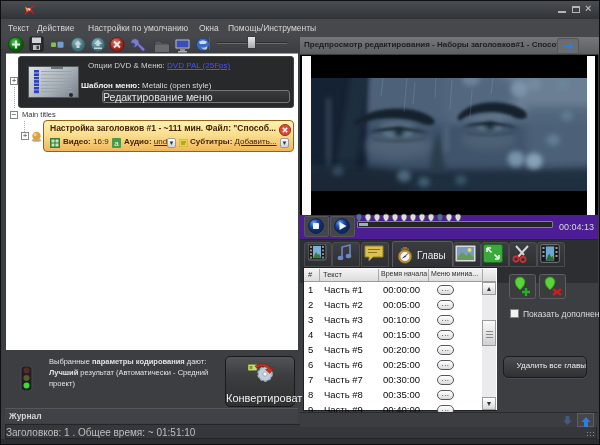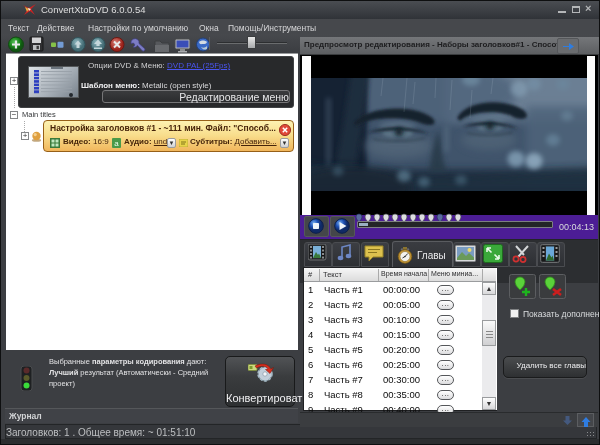--- a/index.html
+++ b/index.html
@@ -7,21 +7,20 @@
 .dots{background-image:radial-gradient(#9a9a9a 35%,transparent 40%);background-size:2px 2px}
 </style></head><body>
 <div id="win">
 
 <div class="a" style="left:0;top:0;width:600px;height:18px;background:linear-gradient(#4a4d52,#303338)">
  <svg class="a" style="left:21px;top:2px" width="15" height="14" viewBox="0 0 15 14">
         <path d="M1 2 L6 6 L2 12 L8 8 L13 12 L9 6 L14 1 L7 5 Z" fill="#cc2222"></path>
         <path d="M3 4 L7 6 L5 9 Z" fill="#e8a83c"></path>
         <path d="M6 5 L9 6 L7 8 Z" fill="#f5f0e0"></path>
       </svg>
- <div class="a" style="left:40px;top:3px;font-size:9.5px;color:#dedede">ConvertXtoDVD 6.0.0.54</div>
  <div class="a" style="left:557px;top:10px;width:8px;height:2px;background:#b4b6b8"></div>
  <div class="a" style="left:571px;top:5px;width:8px;height:7px;border:1px solid #b4b6b8;border-top:2px solid #b4b6b8"></div>
  <div class="a" style="left:584px;top:1px;font-size:11px;font-weight:bold;color:#b4b6b8">×</div>
 </div>
 
 <div class="a" style="left:0;top:18px;width:600px;height:15px;background:#46484c;color:#d6d6d8;font-size:8.5px">
  <span class="a" style="left:7px;top:4px">Текст</span>
  <span class="a" style="left:36px;top:4px">Действие</span>
  <span class="a" style="left:87px;top:4px">Настройки по умолчанию</span>
  <span class="a" style="left:198px;top:4px">Окна</span>
@@ -95,21 +94,21 @@
 
 <div class="a" style="left:17px;top:55px;width:276px;height:52px;background:#28292b;border-radius:3px;border:1px solid #404244">
  <div class="a" style="left:9px;top:9px;width:51px;height:32px;background:linear-gradient(135deg,#dde2e6 0%,#aab2ba 55%,#78828c 100%);border:1px solid #55585a">
   <div class="a" style="left:5px;top:3px;width:5px;height:24px;background-image:linear-gradient(#2c3ec0 68%,transparent 32%);background-size:5px 3.4px"></div>
   <div class="a" style="left:12px;top:4px;width:31px;height:22px;background-image:linear-gradient(#98a0a8 22%,transparent 22%);background-size:31px 3.4px"></div>
   <div class="a" style="left:22px;top:0px;width:12px;height:2px;background:#6a737c"></div>
   <div class="a" style="left:40px;top:26px;width:4px;height:4px;border-radius:50%;background:#23282d"></div>
  </div>
  <div class="a" style="left:69px;top:4px;font-size:8px;color:#cfcfd1">Опции DVD &amp; Меню: <span style="color:#4a55f0;text-decoration:underline">DVD PAL (25Fps)</span></div>
  <div class="a" style="left:62px;top:24px;font-size:8px;color:#d8d8da"><b style="color:#f2f2f4">Шаблон меню:</b> Metalic (open style)</div>
- <div class="a" style="left:83px;top:33px;width:188px;height:13px;background:linear-gradient(#3a3b3d,#2b2c2e);border:1px solid #767678;border-radius:3px;font-size:10.5px;color:#e6e6e8;text-align:right;line-height:12px">Редактирование меню</div>
+ <div class="a" style="left:83px;top:33px;width:188px;height:13px;background:linear-gradient(#3a3b3d,#2b2c2e);border:1px solid #767678;border-radius:3px;font-size:10.5px;color:#e6e6e8;text-align:left;line-height:12px">Редактирование меню</div>
 </div>
 
 <div class="a" style="left:9px;top:110px;width:8px;height:8px;background:#fff;border:1px solid #848688;font-size:8px;line-height:6px;color:#333;text-align:center">−</div>
 <div class="a" style="left:21px;top:109px;font-size:7.5px;color:#36383a">Main titles</div>
 <div class="a" style="left:23px;top:120px;width:1px;height:14px;background-image:linear-gradient(#aaa 50%,transparent 50%);background-size:1px 2px"></div>
 
 <div class="a" style="left:20px;top:131px;width:8px;height:8px;background:#fff;border:1px solid #848688;font-size:8px;line-height:6px;color:#333;text-align:center">+</div>
 <svg class="a" style="left:30px;top:130px" width="11" height="11" viewBox="0 0 11 11">
       <ellipse cx="5.5" cy="9.2" rx="4.6" ry="1.5" fill="#a8834a" opacity="0.7"></ellipse>
       <circle cx="5.5" cy="5" r="4.2" fill="#dfa040"></circle>

